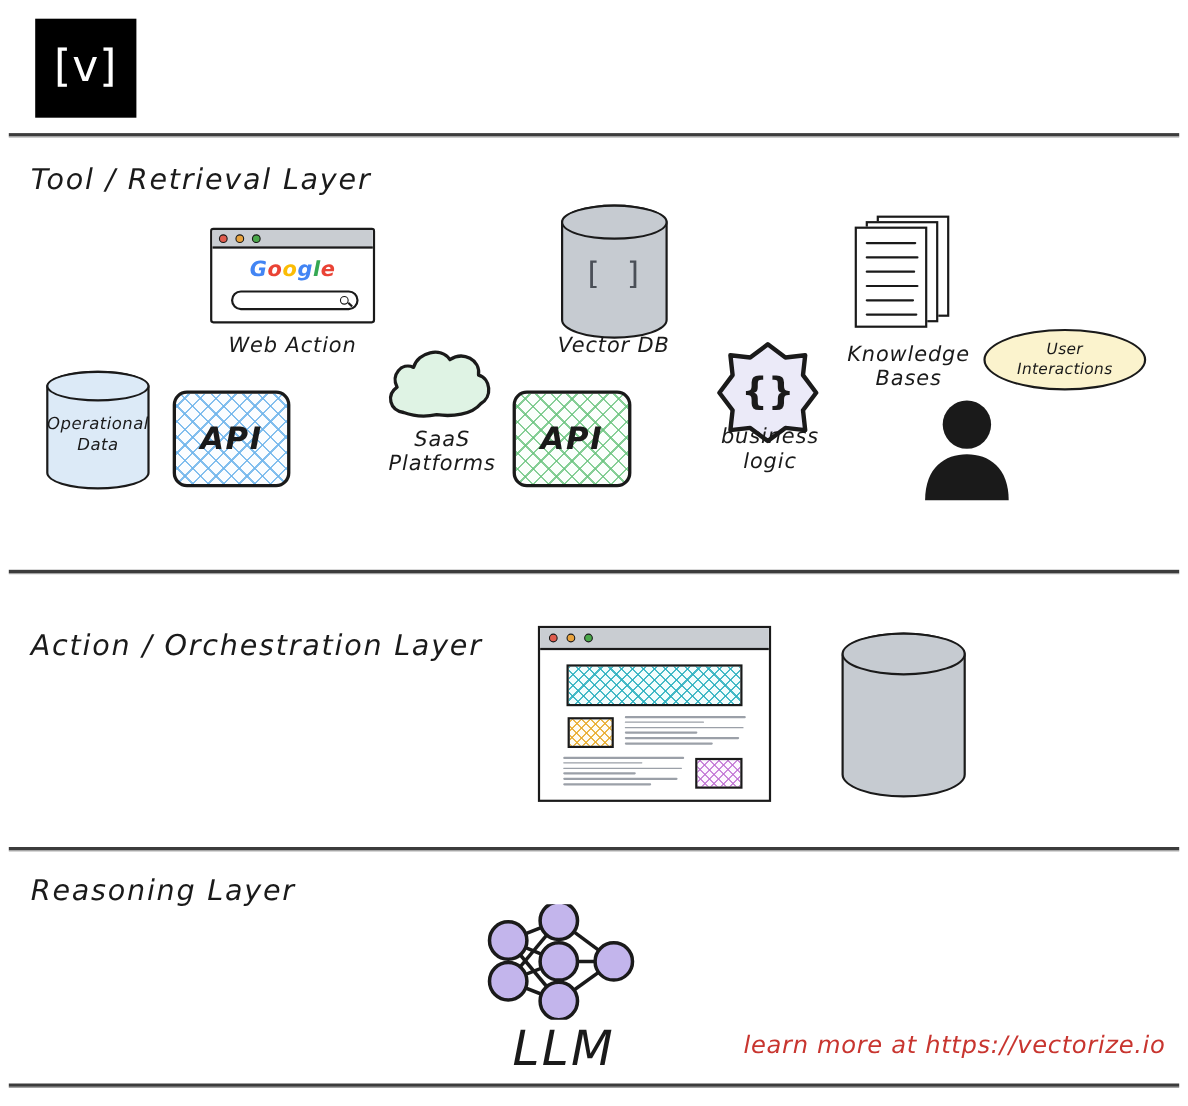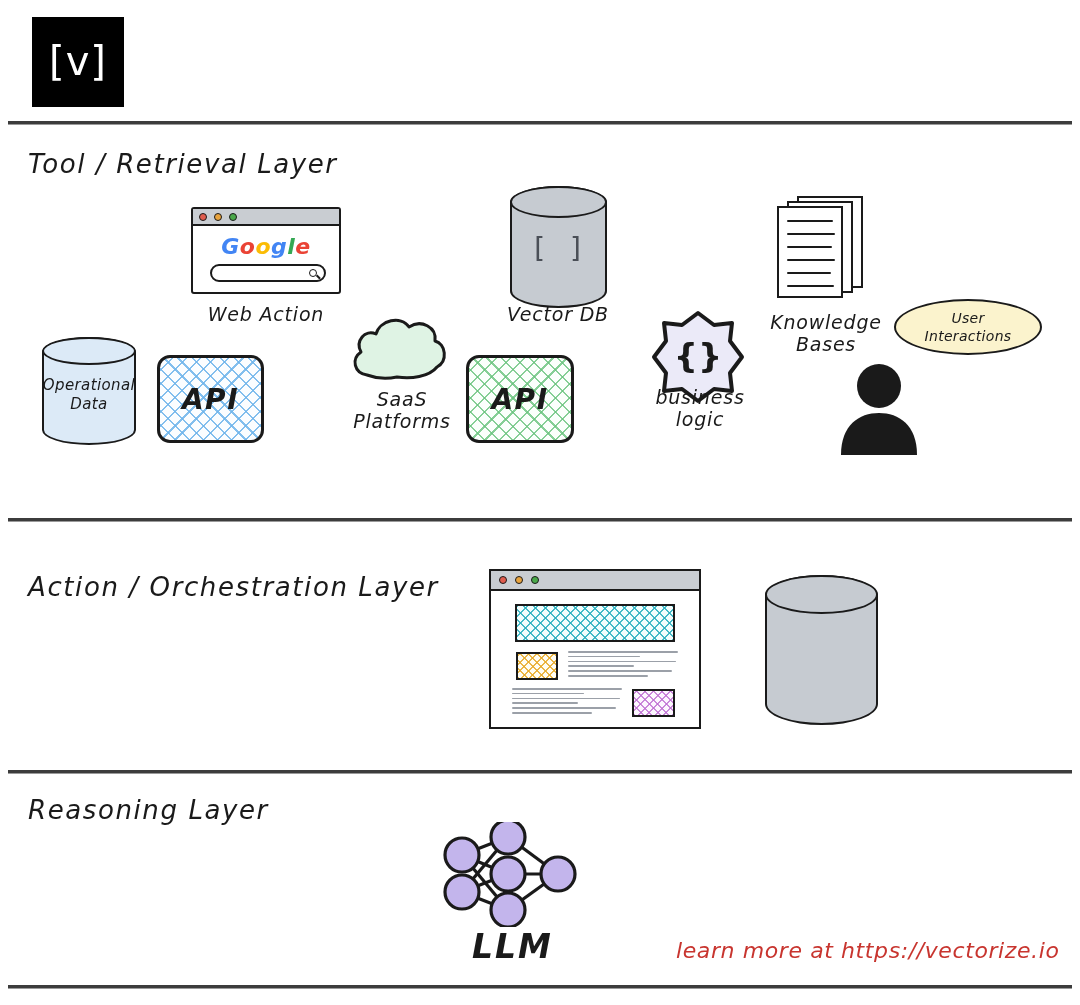--- a/index.html
+++ b/index.html
@@ -106,21 +106,21 @@
     padding-left: 6px; gap: 7px;
   }
   .dot { width: 8px; height: 8px; border-radius: 50%; border: 1.2px solid #1a1a1a; }
   .dot.red { background: #e05c4e; }
   .dot.yellow { background: #e8a33d; }
   .dot.green { background: #4aa84a; }
   #google-logo {
     position: absolute; left: 0; right: 0; top: 25px;
     text-align: center;
     font-family: "DejaVu Sans", sans-serif;
-    font-size: 22px;
+    font-size: 19px;
     font-style: italic;
     font-weight: 600;
     letter-spacing: 0.5px;
   }
   #google-logo i { font-style: italic; }
   #google-searchbar {
     position: absolute; left: 17px; top: 55px;
     width: 116px; height: 18px;
     border: 2px solid #1a1a1a;
     border-radius: 9px;
@@ -305,21 +305,21 @@
     height: 1.6px; background: #9ba0a8;
     margin-bottom: 3.2px; border-radius: 1px;
   }
   #orch-lorem-1 { left: 77px; top: 80px; width: 112px; }
   #orch-lorem-2 { left: 21px; top: 117px; width: 112px; }
 
   
   #llm-net { position: absolute; left: 440px; top: 822px; width: 145px; height: 105px; }
   #caption-llm {
     left: 440px; top: 928px; width: 145px;
-    font-size: 33px; font-weight: 700; letter-spacing: 2px;
+    font-size: 44px; font-weight: 400; letter-spacing: 2px;
   }
 
   
   #footer-link {
     position: absolute; left: 676px; top: 938px;
     font-size: 22px;
     color: #c8352f;
     font-style: italic; font-weight: 500;
     letter-spacing: 0.6px;
     white-space: nowrap;

